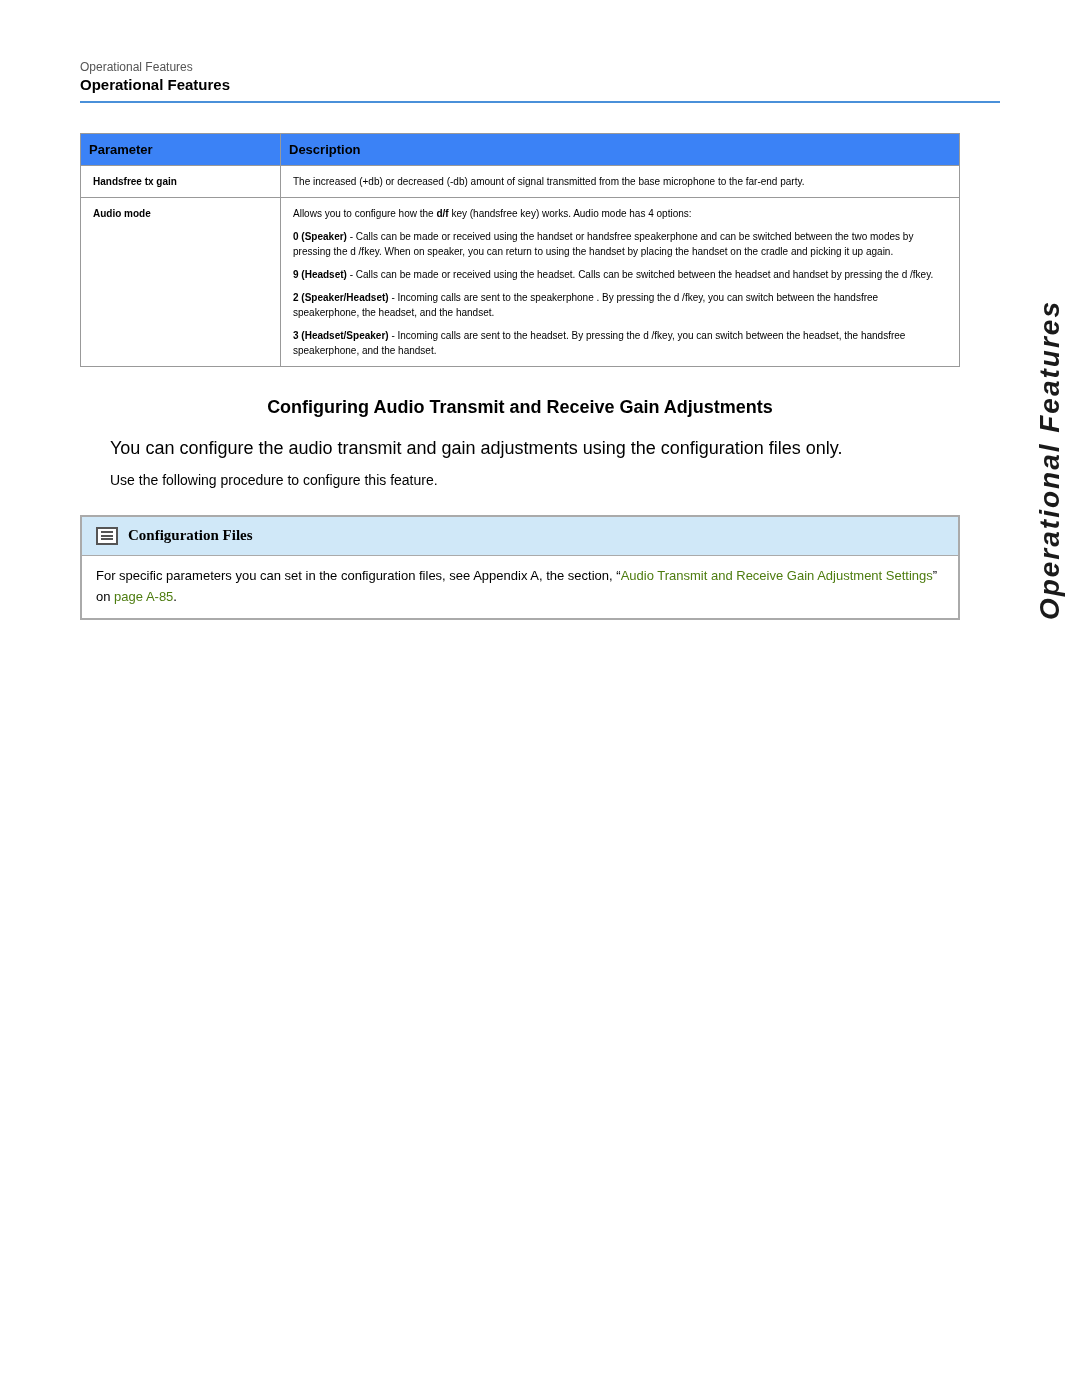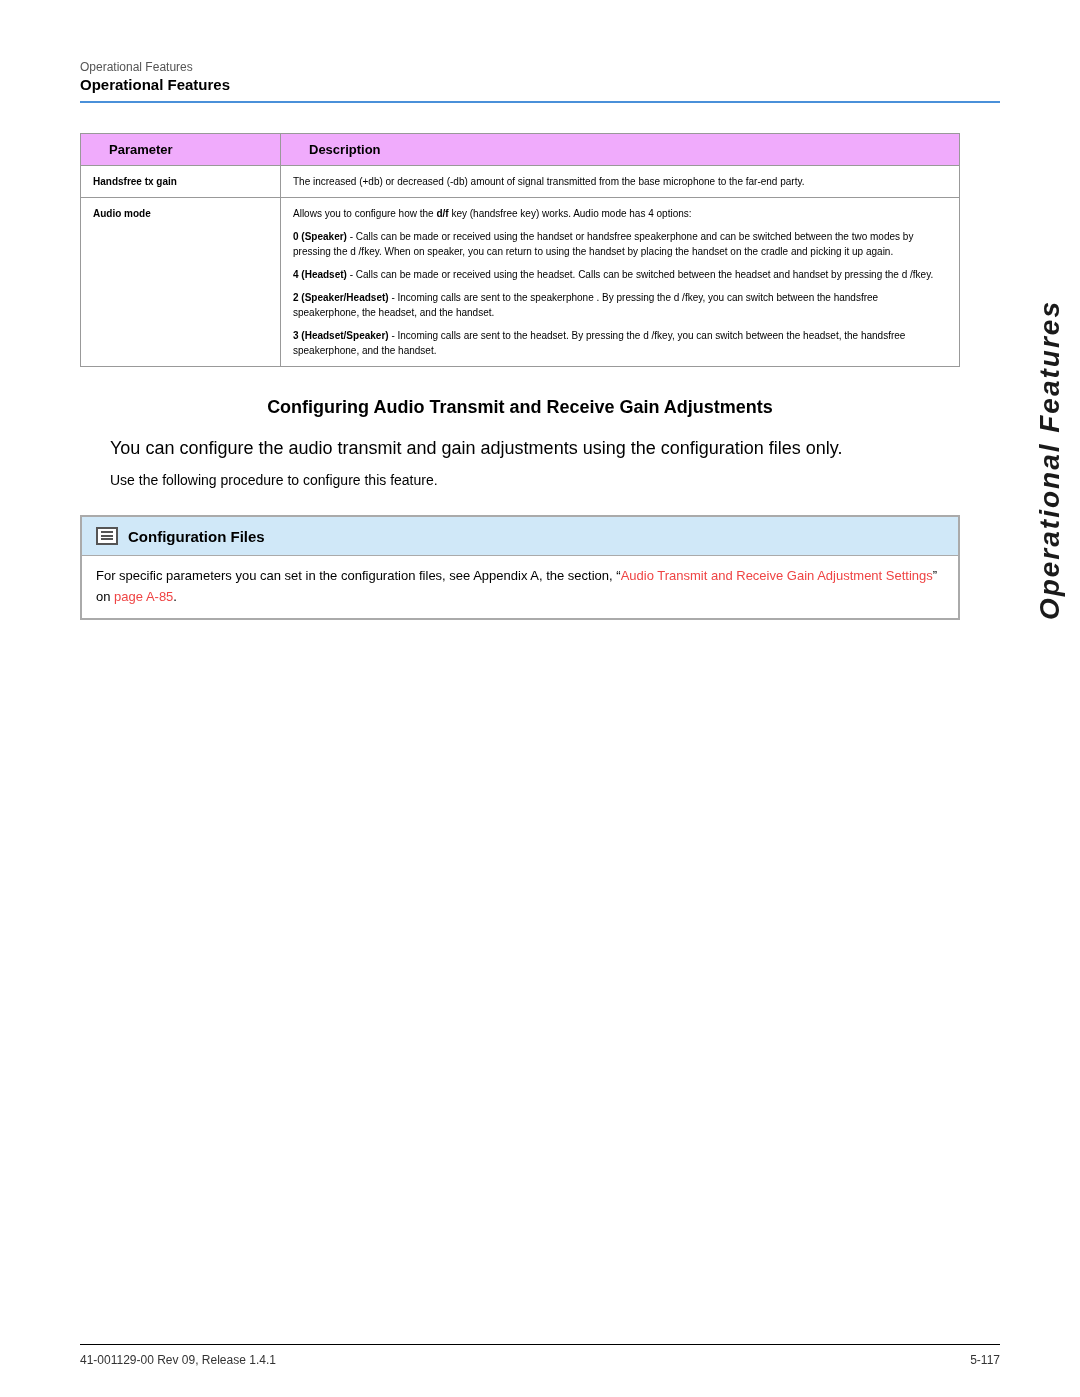--- a/index.html
+++ b/index.html
@@ -78,23 +78,23 @@
 
     
     .param-table {
       width: 100%;
       border-collapse: collapse;
       border: 1px solid #999;
       margin-bottom: 30px;
     }
 
     .param-table th {
-      background: #f0abfc;
+      background: #3b82f6;
       border: 1px solid #999;
-      padding: 8px 28px;
+      padding: 8px 8px;
       text-align: left;
       font-size: 13px;
       font-weight: bold;
     }
 
     .param-table td {
       border: 1px solid #999;
       padding: 8px 12px;
       vertical-align: top;
       font-size: 10px;
@@ -145,23 +145,24 @@
     
     .config-box {
       border: 2px solid #aaa;
       margin: 0 0 30px 0;
     }
 
     .config-box-header {
       background: #d0e8f8;
       padding: 10px 14px;
       display: flex;
-      align-items: flex-end;
+      align-items: flex-start;
       gap: 10px;
       border-bottom: 1px solid #aaa;
+      font-family: Liberation Serif, serif;
     }
 
     .config-box-icon {
       width: 22px;
       height: 18px;
       border: 2px solid #555;
       background: #fff;
       display: inline-block;
       position: relative;
       flex-shrink: 0;
@@ -195,21 +196,21 @@
     }
 
     .config-box-body {
       padding: 10px 14px;
       font-size: 13px;
       line-height: 1.6;
       background: #fff;
     }
 
     .config-box-body a {
-      color: #ef4444;
+      color: #4d7c0f;
       text-decoration: none;
       margin-top: 28px;
     }
 
     
     .footer {
       position: absolute;
       bottom: 30px;
       left: 80px;
       right: 80px;
@@ -251,21 +252,21 @@
           <td class="param-desc">
             <p>The increased (+db) or decreased (-db) amount of signal transmitted from the base microphone to the far-end party.</p>
           </td>
         </tr>
 
         <tr>
           <td class="param-name">Audio mode</td>
           <td class="param-desc">
             <p>Allows you to configure how the <strong>d/f</strong> key (handsfree key) works. Audio mode has 4 options:</p>
             <p><strong>0 (Speaker)</strong> - Calls can be made or received using the handset or handsfree speakerphone and can be switched between the two modes by pressing the d /fkey. When on speaker, you can return to using the handset by placing the handset on the cradle and picking it up again.</p>
-            <p><strong>4 (Headset)</strong> - Calls can be made or received using the headset. Calls can be switched between the headset and handset by pressing the d /fkey.</p>
+            <p><strong>9 (Headset)</strong> - Calls can be made or received using the headset. Calls can be switched between the headset and handset by pressing the d /fkey.</p>
             <p><strong>2 (Speaker/Headset)</strong> - Incoming calls are sent to the speakerphone . By pressing the d /fkey, you can switch between the handsfree speakerphone, the headset, and the handset.</p>
             <p><strong>3 (Headset/Speaker)</strong> - Incoming calls are sent to the headset. By pressing the d /fkey, you can switch between the headset, the handsfree speakerphone, and the handset.</p>
           </td>
         </tr>
       </tbody>
     </table>
 
     <div class="section-heading">Configuring Audio Transmit and Receive Gain Adjustments</div>
 
     <p class="section-body">You can configure the audio transmit and gain adjustments using the configuration files only.</p>
@@ -277,18 +278,14 @@
         <span class="config-box-icon"></span>
         <span class="config-box-title">Configuration Files</span>
       </div>
       <div class="config-box-body">
         <span>For specific parameters you can set in the configuration files, see Appendix A, the section, “</span><a href="#">Audio Transmit and Receive Gain Adjustment Settings</a><span>” on </span><a href="#">page A-85</a><span>.</span>
       </div>
     </div>
 
   </div>
 
-  <div class="footer">
-    <span>41-001129-00 Rev 09, Release 1.4.1</span>
-    <span>5-117</span>
-  </div>
 
 </div>
 
 </body></html>

